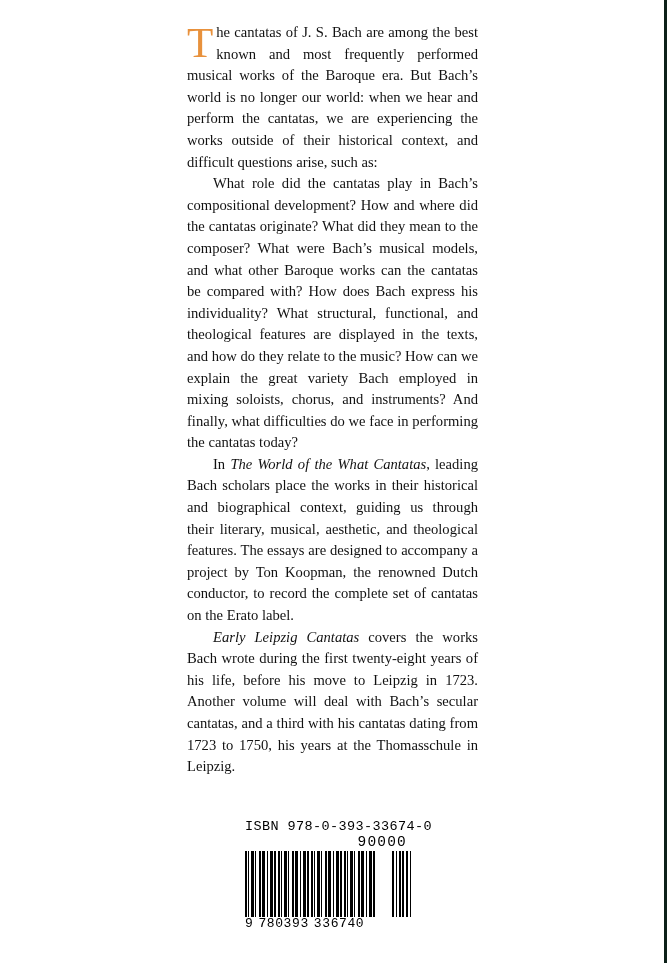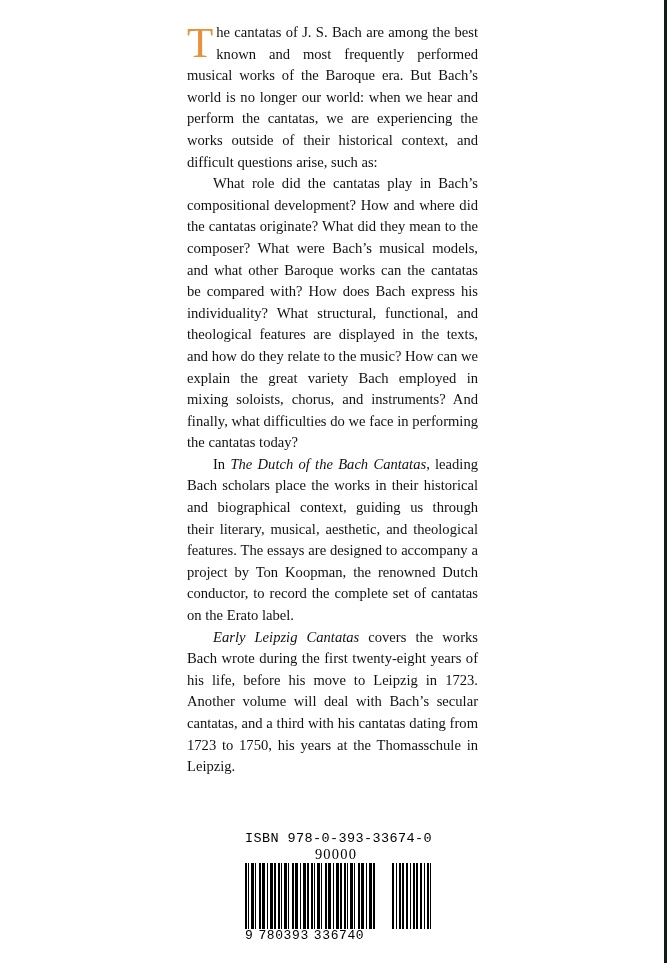--- a/index.html
+++ b/index.html
@@ -71,38 +71,37 @@
 
   .blurb em, .blurb i {
     font-style: italic;
   }
 
   
   .barcode-block {
     position: absolute;
     left: 245px;
     top: 820px;
-    width: 186px;
-    margin-top: 12px;
+    width: 166px;
   }
   .bc-isbn-line {
     font-family: "Liberation Mono", "DejaVu Sans Mono", monospace;
     font-size: 13.5px;
     letter-spacing: 0.4px;
     color: #000;
     text-align: center;
     line-height: 14px;
     white-space: nowrap;
   }
   .bc-addon-line {
-    font-family: Liberation Serif, serif;
+    font-family: Liberation Mono, monospace;
     font-size: 14.5px;
     letter-spacing: 1.2px;
     color: #000;
-    text-align: center;
+    text-align: right;
     line-height: 16px;
     padding-right: 4px;
   }
   .bc-bars-row {
     display: flex;
     align-items: flex-start;
     gap: 15px;
     margin-top: 1px;
   }
   .bars {
@@ -154,21 +153,21 @@
 <div class="page">
 
   <div class="right-trim-rule"></div>
 
   <div class="blurb">
 
     <p class="first"><span class="dropcap">T</span><span>he cantatas of J. S. Bach are among the best known and most frequently performed musical works of the Baroque era. But Bach’s world is no longer our world: when we hear and perform the cantatas, we are experiencing the works outside of their historical context, and difficult questions arise, such as:</span></p>
 
     <p><span>What role did the cantatas play in Bach’s compositional development? How and where did the cantatas originate? What did they mean to the composer? What were Bach’s musical models, and what other Baroque works can the cantatas be compared with? How does Bach express his individuality? What structural, functional, and theological features are displayed in the texts, and how do they relate to the music? How can we explain the great variety Bach employed in mixing soloists, chorus, and instruments? And finally, what difficulties do we face in performing the cantatas today?</span></p>
 
-    <p><span>In </span><em>The Dutch of the Bach Cantatas</em><span>, leading Bach scholars place the works in their historical and biographical context, guiding us through their literary, musical, aesthetic, and theological features. The essays are designed to accompany a project by Ton Koopman, the renowned Dutch conductor, to record the complete set of cantatas on the Erato label.</span></p>
+    <p><span>In </span><em>The World of the What Cantatas</em><span>, leading Bach scholars place the works in their historical and biographical context, guiding us through their literary, musical, aesthetic, and theological features. The essays are designed to accompany a project by Ton Koopman, the renowned Dutch conductor, to record the complete set of cantatas on the Erato label.</span></p>
 
     <p><em>Early Leipzig Cantatas</em><span> covers the works Bach wrote during the first twenty-eight years of his life, before his move to Leipzig in 1723. Another volume will deal with Bach’s secular cantatas, and a third with his cantatas dating from 1723 to 1750, his years at the Thomasschule in Leipzig.</span></p>
 
   </div>
 
   <div class="barcode-block">
 
     <div class="bc-isbn-line">ISBN 978-0-393-33674-0</div>
 
     <div class="bc-addon-line">90000</div>

